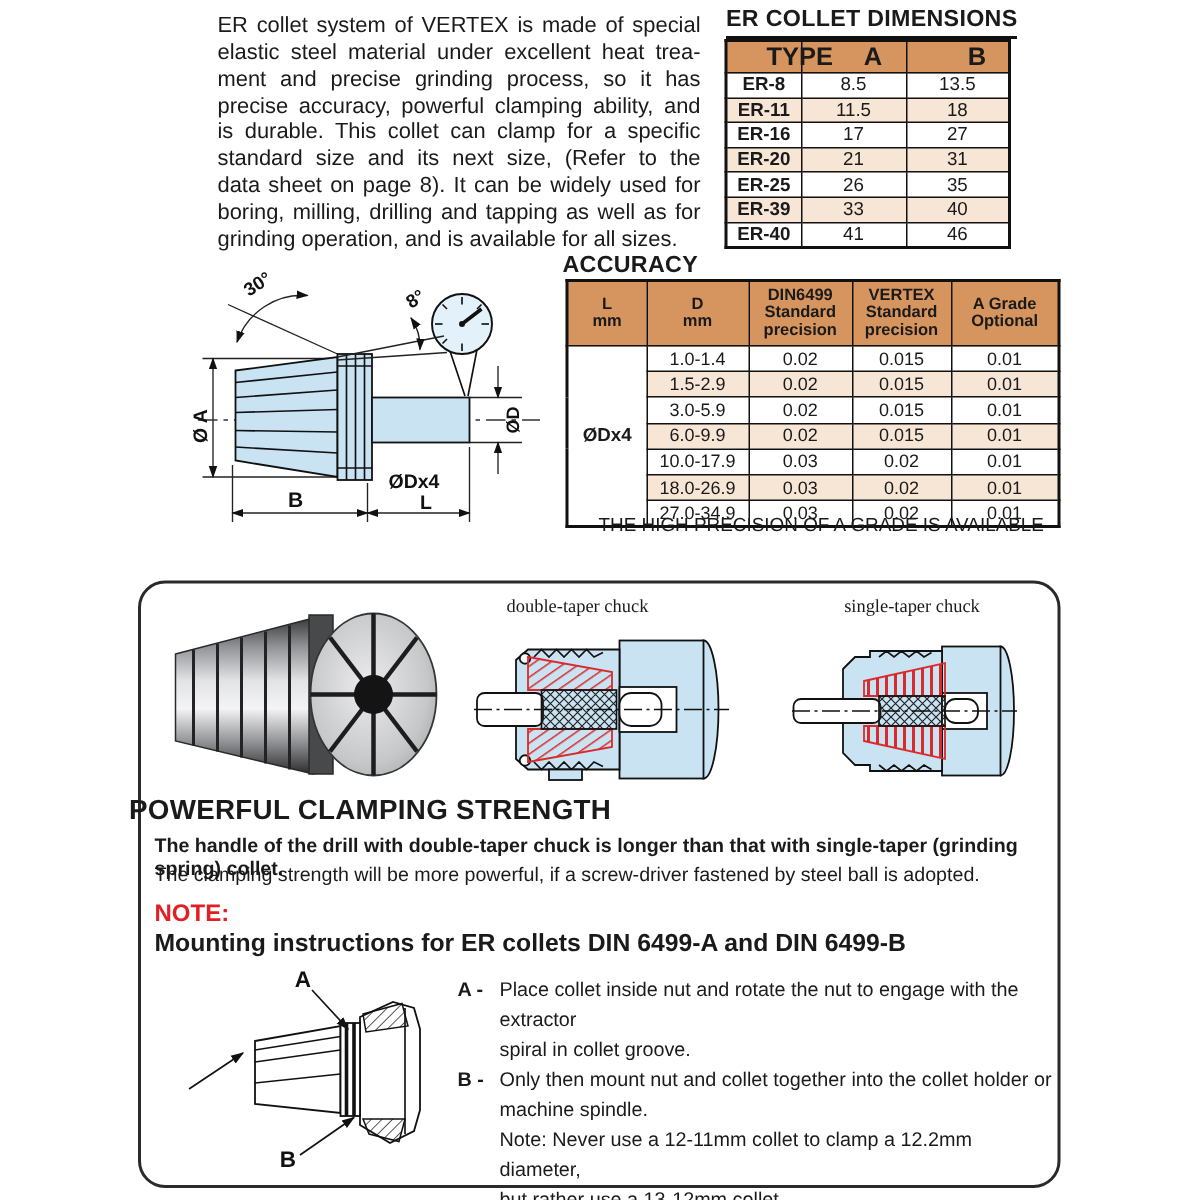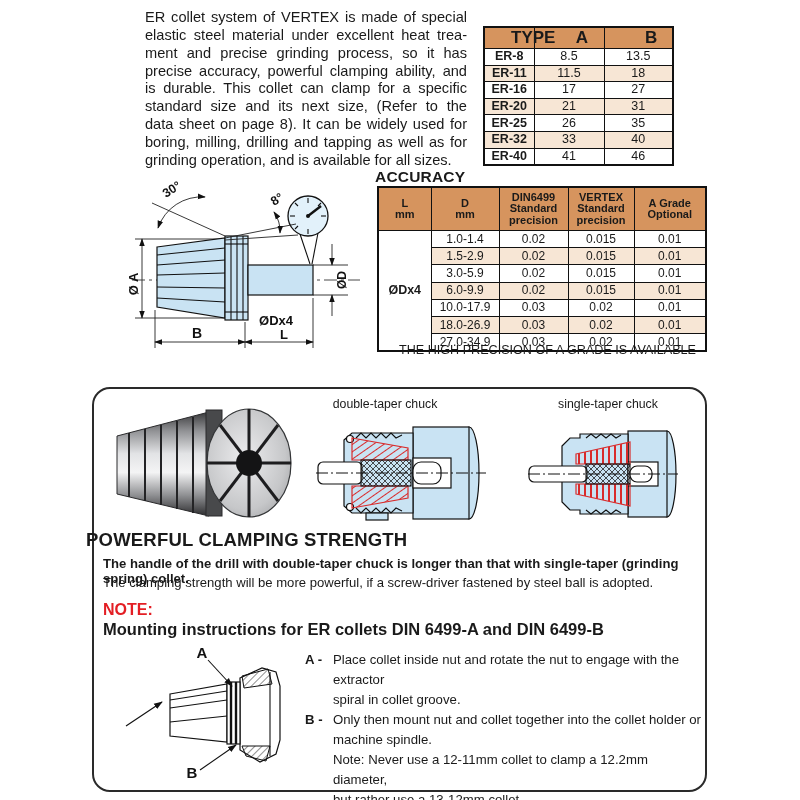--- a/index.html
+++ b/index.html
@@ -30,21 +30,21 @@
 
   #acc-table{left:377px;top:186px;width:328px;border:2px solid #111;}
   #acc-table th{font-size:11px;line-height:11.5px;height:38px;padding:2px 0;}
   #acc-table td{font-size:12px;height:16.2px;line-height:13px;}
   #acc-table td.lcell{font-weight:bold;font-size:12.5px;background:#fff;}
   #acc-foot{left:399px;top:343px;font-size:12.6px;}
 
   
   #info-box{left:92px;top:387px;width:611px;height:401px;border:2px solid #2a2a2a;border-radius:18px;}
 
-  .chuck-label{top:397px;width:160px;text-align:center;font-size:12.3px;}
+  .chuck-label{top:397px;width:160px;text-align:center;font-size:12.3px;font-family:Liberation Serif, serif;}
   #dbl-label{left:305px;}
   #sgl-label{left:528px;}
 
   #strength-heading{left:86px;top:529px;font-weight:bold;font-size:18.5px;letter-spacing:.2px;}
   .body-line{left:103px;width:600px;font-size:13.1px;}
   #body-line1{top:556px;font-weight:bold;}
   #body-line2{top:575px;}
 
   #note-label{left:103px;top:601px;font-weight:bold;font-size:16px;color:var(--note-red);}
   #mount-heading{left:103px;top:620px;font-weight:bold;font-size:16.5px;}
@@ -72,20 +72,21 @@
     <div class="intro-line">elastic steel material under excellent heat trea-</div>
     <div class="intro-line">ment and precise grinding process, so it has</div>
     <div class="intro-line">precise accuracy, powerful clamping ability, and</div>
     <div class="intro-line">is durable. This collet can clamp for a specific</div>
     <div class="intro-line">standard size and its next size, (Refer to the</div>
     <div class="intro-line">data sheet on page 8). It can be widely used for</div>
     <div class="intro-line">boring, milling, drilling and tapping as well as for</div>
     <div class="intro-line">grinding operation, and is available for all sizes.</div>
   </div>
 
+  <div id="dims-title" class="abs sec-title">ER COLLET DIMENSIONS</div>
   <table id="dims-table" class="abs">
     <colgroup>
         <col style="width:50px">
         <col style="width:70px">
         <col style="width:69px">
       </colgroup>
     <thead>
       <tr>
         <th>TYPE</th>
         <th>A</th>
@@ -112,21 +113,21 @@
           <td>ER-20</td>
           <td>21</td>
           <td>31</td>
         </tr>
         <tr>
           <td>ER-25</td>
           <td>26</td>
           <td>35</td>
         </tr>
         <tr class="alt">
-          <td>ER-32</td>
+          <td>ER-39</td>
           <td>33</td>
           <td>40</td>
         </tr>
         <tr>
           <td>ER-40</td>
           <td>41</td>
           <td>46</td>
         </tr>
       </tbody>
   </table>

